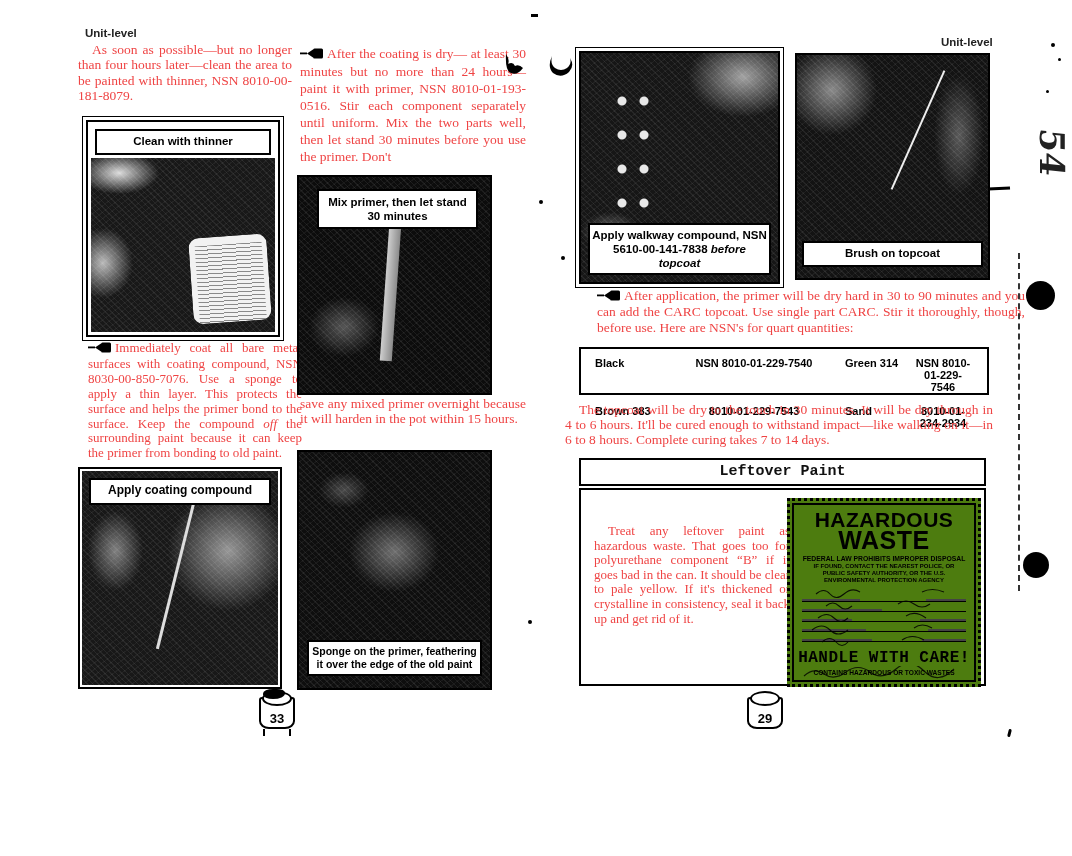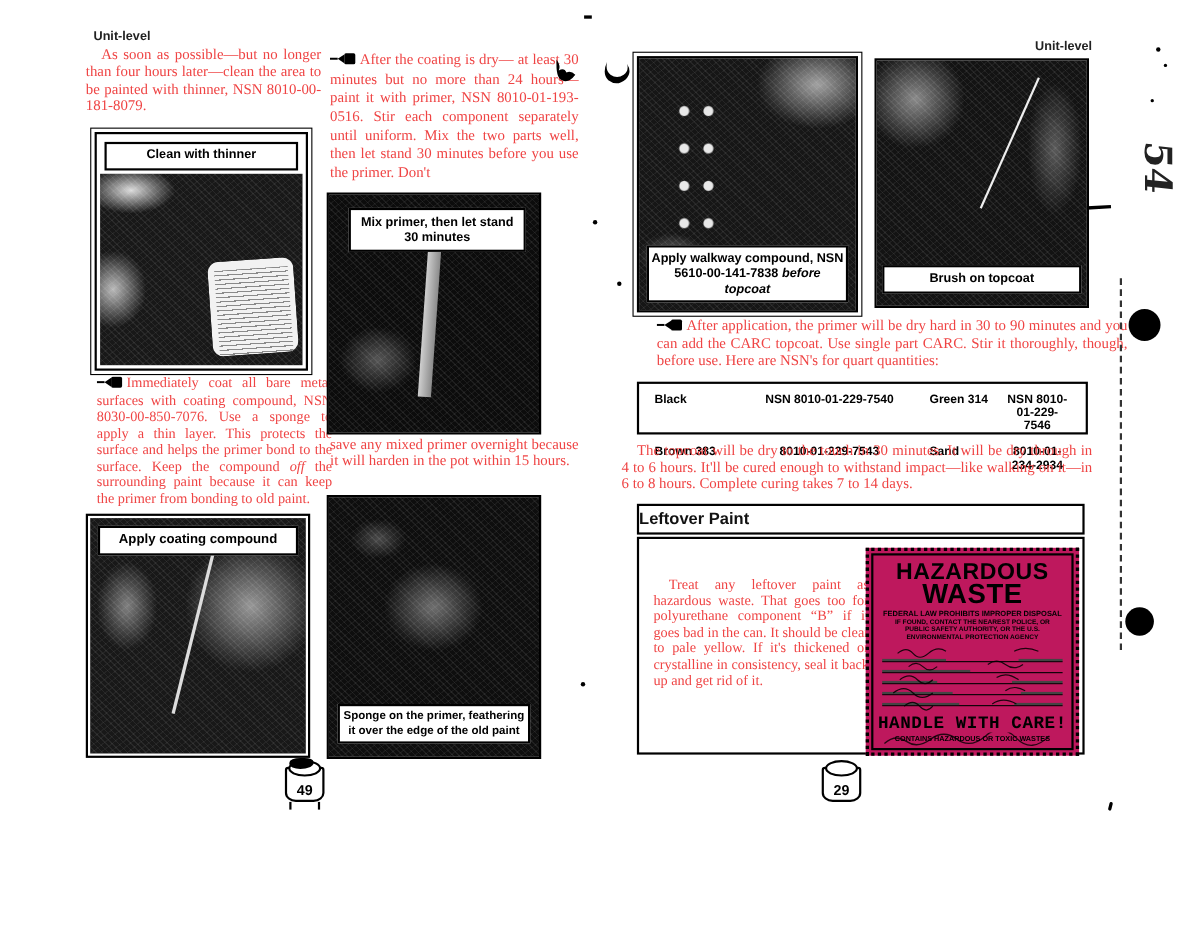--- a/index.html
+++ b/index.html
@@ -23,25 +23,25 @@
     background-image:repeating-linear-gradient(45deg,rgba(255,255,255,.07) 0 1px,transparent 1px 4px),
                      repeating-linear-gradient(-38deg,rgba(255,255,255,.05) 0 1px,transparent 1px 5px);}
   .blob{position:absolute;border-radius:50%;}
   .bullet-icon{display:inline-block;vertical-align:-1px;margin-right:3px;}
   
   .nsn-table{border:2px solid #000;position:absolute;background:#fff;
     font-family:"Liberation Sans",sans-serif;font-weight:bold;font-size:11px;color:#000;}
   .nsn-grid{display:grid;grid-template-columns:86px 148px 84px auto;row-gap:12px;padding:8px 12px 6px 14px;}
   .nsn-num{text-align:center;padding-right:2px;}
   
-  .leftover-title{border:2px solid #000;
-    font-family:Liberation Sans, sans-serif;font-weight:bold;font-size:15px;line-height:24px;}
+  .leftover-title{border:2px solid #000;text-align:center;
+    font-family:Liberation Mono, monospace;font-weight:bold;font-size:15px;line-height:24px;}
   .leftover-body{border:2px solid #000;position:absolute;background:#fff;}
   
-  .hz-outer{border:3px dotted #000;position:absolute;background:#be185d;}
+  .hz-outer{border:3px dotted #000;position:absolute;background:#4d7c0f;}
   .hz-inner{border:2px solid #000;margin:2px;height:calc(100% - 8px);position:relative;
     font-family:"Liberation Sans",sans-serif;text-align:center;overflow:hidden;}
   .hz-title{font-weight:bold;line-height:.92;letter-spacing:.5px;color:#000;}
   .hz-small{font-weight:bold;color:#000;}
   .formline{border-bottom:1px solid #000;height:9px;display:flex;gap:10px;}
   .formline .stub{border-bottom:2px solid #444;align-self:flex-end;}
   
   .can{position:absolute;width:36px;height:40px;}
   .can .lid{position:absolute;top:0;left:3px;right:3px;height:11px;border:2px solid #000;border-radius:50%;background:#fff;}
   .can .cbody{position:absolute;top:6px;left:0;right:0;bottom:2px;border:2px solid #000;background:#fff;
@@ -114,21 +114,21 @@
     <div class="blob" style="left:50px;top:60px;width:90px;height:80px;background:radial-gradient(closest-side,rgba(255,255,255,.4),rgba(255,255,255,0));"></div>
     <div class="blob" style="left:20px;top:20px;width:50px;height:36px;background:radial-gradient(closest-side,rgba(255,255,255,.25),rgba(255,255,255,0));"></div>
   </div>
   <div class="caption" style="bottom:12px;left:8px;right:8px;font-size:10.5px;line-height:13px;padding:3px 2px;">Sponge on the primer, feathering it over the edge of the old paint</div>
 </div>
 
 <div class="can" style="left:259px;top:691px;">
   <div class="cbody"></div>
   <div class="lid"></div>
   <div class="smear"></div>
-  <div class="num">49</div>
+  <div class="num">33</div>
 </div>
 <div class="ink" style="left:263px;top:729px;width:2px;height:7px;"></div>
 <div class="ink" style="left:289px;top:729px;width:2px;height:7px;"></div>
 
 <div class="abs hdr" style="left:941px;top:36px;">Unit-level</div>
 
 <div class="figure dblframe" style="left:579px;top:51px;width:197px;height:229px;">
   <div class="photo" style="inset:0;background:#161616;">
     <div class="speckle"></div>
     <div class="blob" style="right:-20px;top:-16px;width:110px;height:80px;background:radial-gradient(closest-side,rgba(255,255,255,.6),rgba(255,255,255,0));"></div>

